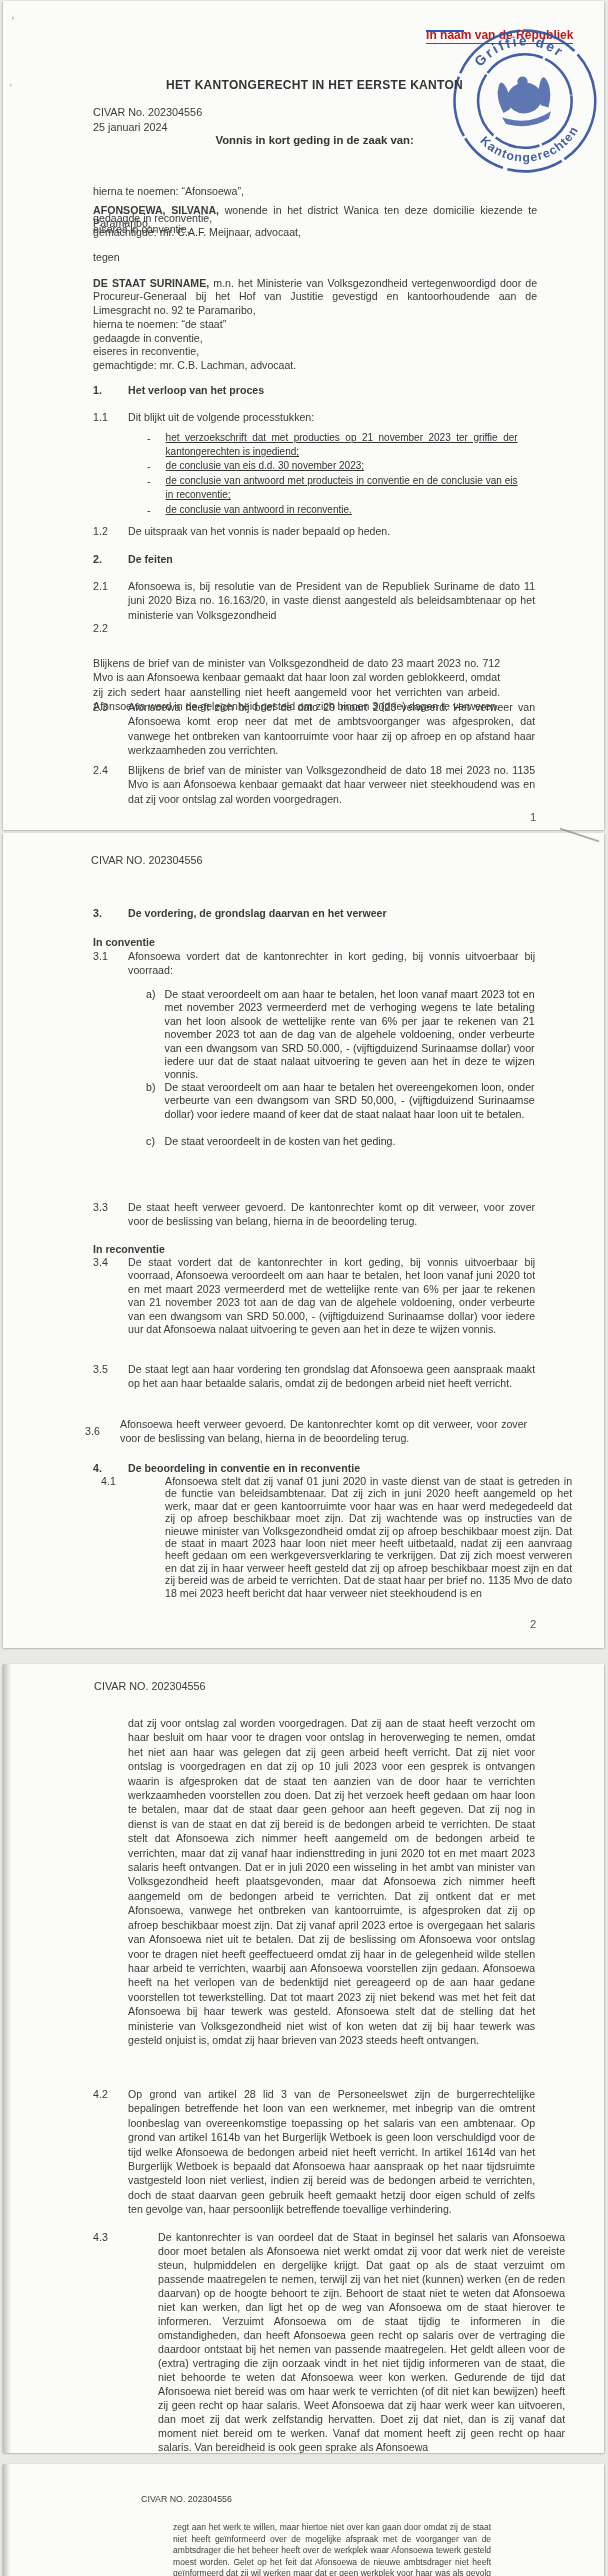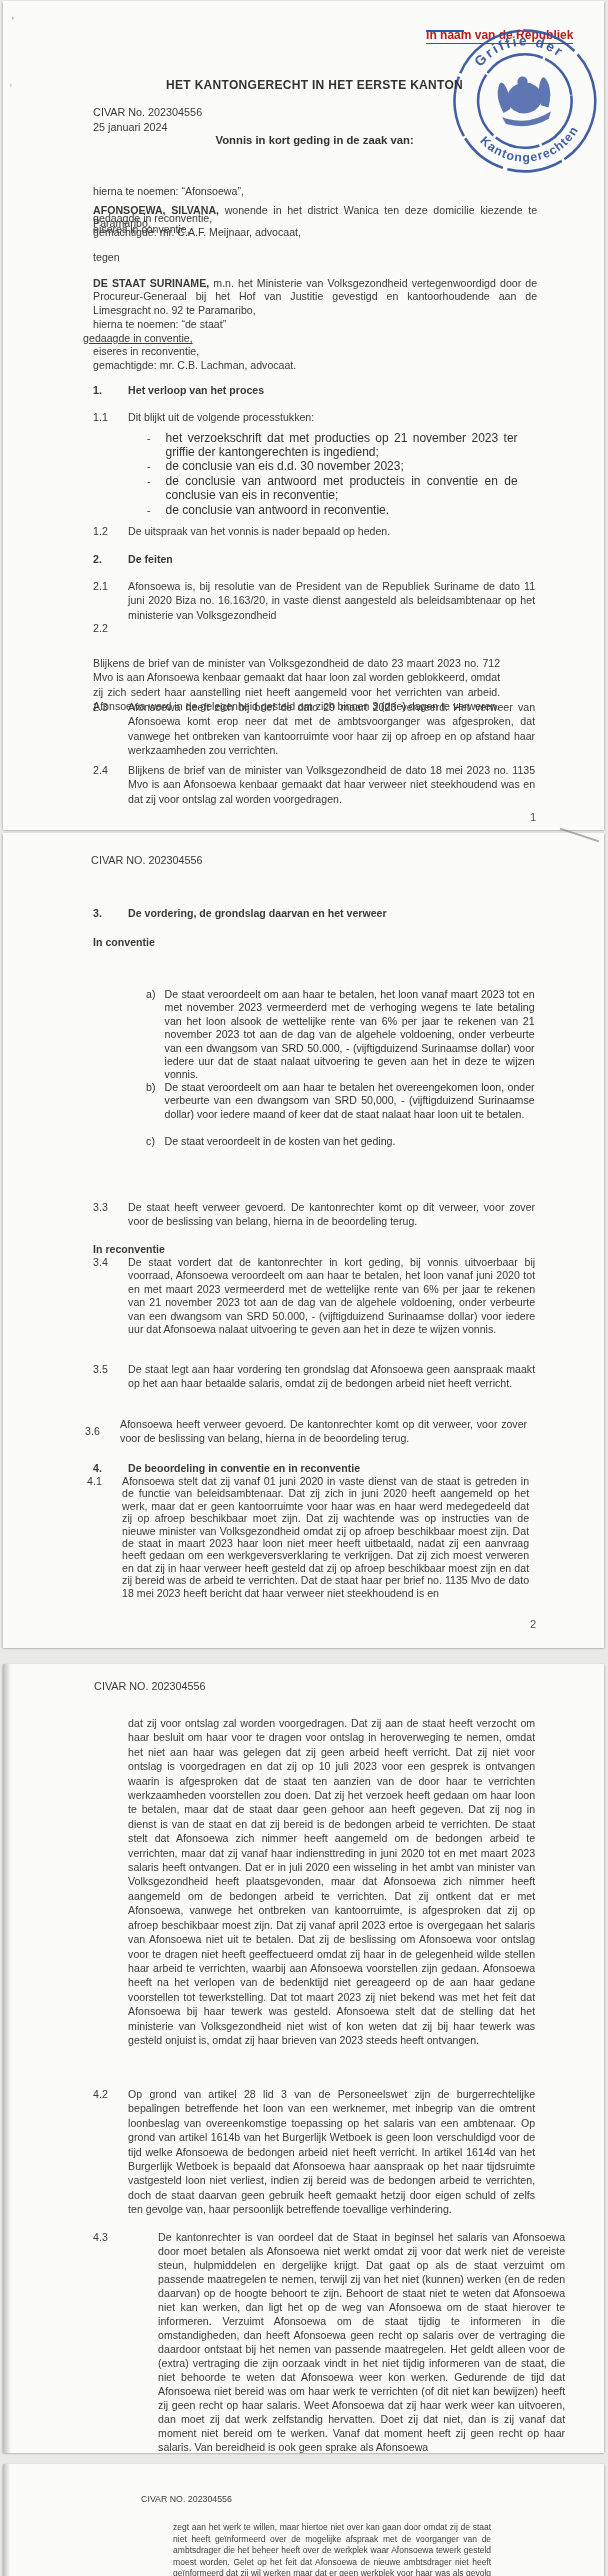--- a/index.html
+++ b/index.html
@@ -7,21 +7,21 @@
           font-family:"Liberation Sans",sans-serif;color:#333;}
   .page{position:absolute;left:3.1px;width:601px;background:#fbfbf9;box-shadow:0 0.5px 2.1px rgba(0,0,0,.45);}
   .abs{position:absolute;}
   .b{font-weight:bold;}
   .t{font-size:10.6px;line-height:14.4px;color:#3a3a3a;}
   .t26{font-size:10.6px;line-height:13.4px;color:#3a3a3a;}
   .row{display:flex;align-items:flex-start;}
   .n{flex:0 0 35px;font-size:10.6px;line-height:14.4px;color:#3a3a3a;}
   .x{width:407px;text-align:justify;}
   .d{flex:0 0 18.5px;font-size:10.6px;line-height:14.4px;}
-  .bx{width:352px;text-align:justify;font-size:12px;line-height:14.4px;}
+  .bx{width:352px;text-align:justify;font-size:10px;line-height:14.4px;text-decoration:underline;}
   .ax{width:370px;text-align:justify;font-size:10.6px;line-height:13.4px;}
   .center{text-align:center;}
   .hdr{font-size:10.8px;color:#3a3a3a;}
   
   .s-t{font-size:8.5px;line-height:11.6px;color:#404040;}
   .pgnum{font-size:11.3px;color:#555;}
   .underline2{border-bottom:1.5px solid #2456b3;padding-bottom:1px;}
   .edge{position:absolute;left:0;top:0;bottom:0;background:linear-gradient(90deg,#bdbdbb,rgba(251,251,249,0));}
 </style>
 </head>
@@ -72,21 +72,21 @@
     <div class="abs t26" style="left:90px;top:198px;margin-top:24px;">eiseres in conventie,</div>
     <div class="abs t26" style="left:90px;top:211px;">gedaagde in reconventie,</div>
     <div class="abs t26" style="left:90px;top:225px;">gemachtigde: mr. C.A.F. Meijnaar, advocaat,</div>
 
     <div class="abs t26" style="left:90px;top:250px;">tegen</div>
 
     <div class="abs t26" style="left:90px;top:276px;width:444px;text-align:justify;">
       <span class="b">DE STAAT SURINAME,</span><span> m.n. het Ministerie van Volksgezondheid vertegenwoordigd door de Procureur-Generaal bij het Hof van Justitie gevestigd en kantoorhoudende aan de Limesgracht no. 92 te Paramaribo,</span>
     </div>
     <div class="abs t26" style="left:90px;top:317px;">hierna te noemen: “de staat”</div>
-    <div class="abs t26" style="left:80px;top:331px;text-decoration:underline;">gedaagde in conventie,</div>
+    <div class="abs t26" style="left:90px;top:331px;">gedaagde in conventie,</div>
     <div class="abs t26" style="left:90px;top:344px;">eiseres in reconventie,</div>
     <div class="abs t26" style="left:90px;top:358px;">gemachtigde: mr. C.B. Lachman, advocaat.</div>
 
     <div class="abs row" style="left:90px;top:382px;">
       <span class="n b">1.</span>
       <span class="b t">Het verloop van het proces</span>
     </div>
 
     <div class="abs" style="left:90px;top:409px;width:444px;">
       <div class="row">
@@ -150,20 +150,24 @@
     <div class="abs" style="left:556px;top:1px;width:41px;height:2.1px;background:#777;transform:rotate(18deg);opacity:.6;"></div>
     <div class="abs hdr" style="left:88px;top:20.6px;">CIVAR NO. 202304556</div>
 
     <div class="abs row" style="left:90px;top:73px;">
       <span class="n b">3.</span>
       <span class="b t">De vordering, de grondslag daarvan en het verweer</span>
     </div>
 
     <div class="abs b t" style="left:90px;top:102px;">In conventie</div>
 
+    <div class="abs row" style="left:90px;top:116px;">
+      <span class="n">3.1</span>
+      <div class="x t">Afonsoewa vordert dat de kantonrechter in kort geding, bij vonnis uitvoerbaar bij voorraad:</div>
+    </div>
 
     <div class="abs row" style="left:143px;top:155px;">
       <span class="d" style="line-height:13.4px;">a)</span>
       <div class="ax">De staat veroordeelt om aan haar te betalen, het loon vanaf maart 2023 tot en met november 2023 vermeerderd met de verhoging wegens te late betaling van het loon alsook de wettelijke rente van 6% per jaar te rekenen van 21 november 2023 tot aan de dag van de algehele voldoening, onder verbeurte van een dwangsom van SRD 50.000, - (vijftigduizend Surinaamse dollar) voor iedere uur dat de staat nalaat uitvoering te geven aan het in deze te wijzen vonnis.</div>
     </div>
     <div class="abs row" style="left:143px;top:248px;">
       <span class="d" style="line-height:13.4px;">b)</span>
       <div class="ax">De staat veroordeelt om aan haar te betalen het overeengekomen loon, onder verbeurte van een dwangsom van SRD 50,000, - (vijftigduizend Surinaamse dollar) voor iedere maand of keer dat de staat nalaat haar loon uit te betalen.</div>
     </div>
     <div class="abs row" style="left:143px;top:302px;">
@@ -192,21 +196,21 @@
     <div class="abs row" style="left:82px;top:584px;align-items:center;">
       <span class="n">3.6</span>
       <div class="x t">Afonsoewa heeft verweer gevoerd. De kantonrechter komt op dit verweer, voor zover voor de beslissing van belang, hierna in de beoordeling terug.</div>
     </div>
 
     <div class="abs row" style="left:90px;top:628px;">
       <span class="n b">4.</span>
       <span class="b t">De beoordeling in conventie en in reconventie</span>
     </div>
 
-    <div class="abs row" style="left:84px;top:642px;">
+    <div class="abs row" style="left:98px;top:642px;gap:29px;">
       <span class="n" style="line-height:12.4px;">4.1</span>
       <div class="x" style="font-size:10.6px;line-height:12.4px;color:#3a3a3a;text-align:justify;">Afonsoewa stelt dat zij vanaf 01 juni 2020 in vaste dienst van de staat is getreden in de functie van beleidsambtenaar. Dat zij zich in juni 2020 heeft aangemeld op het werk, maar dat er geen kantoorruimte voor haar was en haar werd medegedeeld dat zij op afroep beschikbaar moet zijn. Dat zij wachtende was op instructies van de nieuwe minister van Volksgezondheid omdat zij op afroep beschikbaar moest zijn. Dat de staat in maart 2023 haar loon niet meer heeft uitbetaald, nadat zij een aanvraag heeft gedaan om een werkgeversverklaring te verkrijgen. Dat zij zich moest verweren en dat zij in haar verweer heeft gesteld dat zij op afroep beschikbaar moest zijn en dat zij bereid was de arbeid te verrichten. Dat de staat haar per brief no. 1135 Mvo de dato 18 mei 2023 heeft bericht dat haar verweer niet steekhoudend is en</div>
     </div>
 
     <div class="abs pgnum" style="left:527px;top:785px;">2</div>
   </div>
 
   <div class="page" style="top:1664px;height:789px;">
     <div class="edge" style="width:8.2px;"></div>
     <div class="abs hdr" style="left:91px;top:15.5px;">CIVAR NO. 202304556</div>

